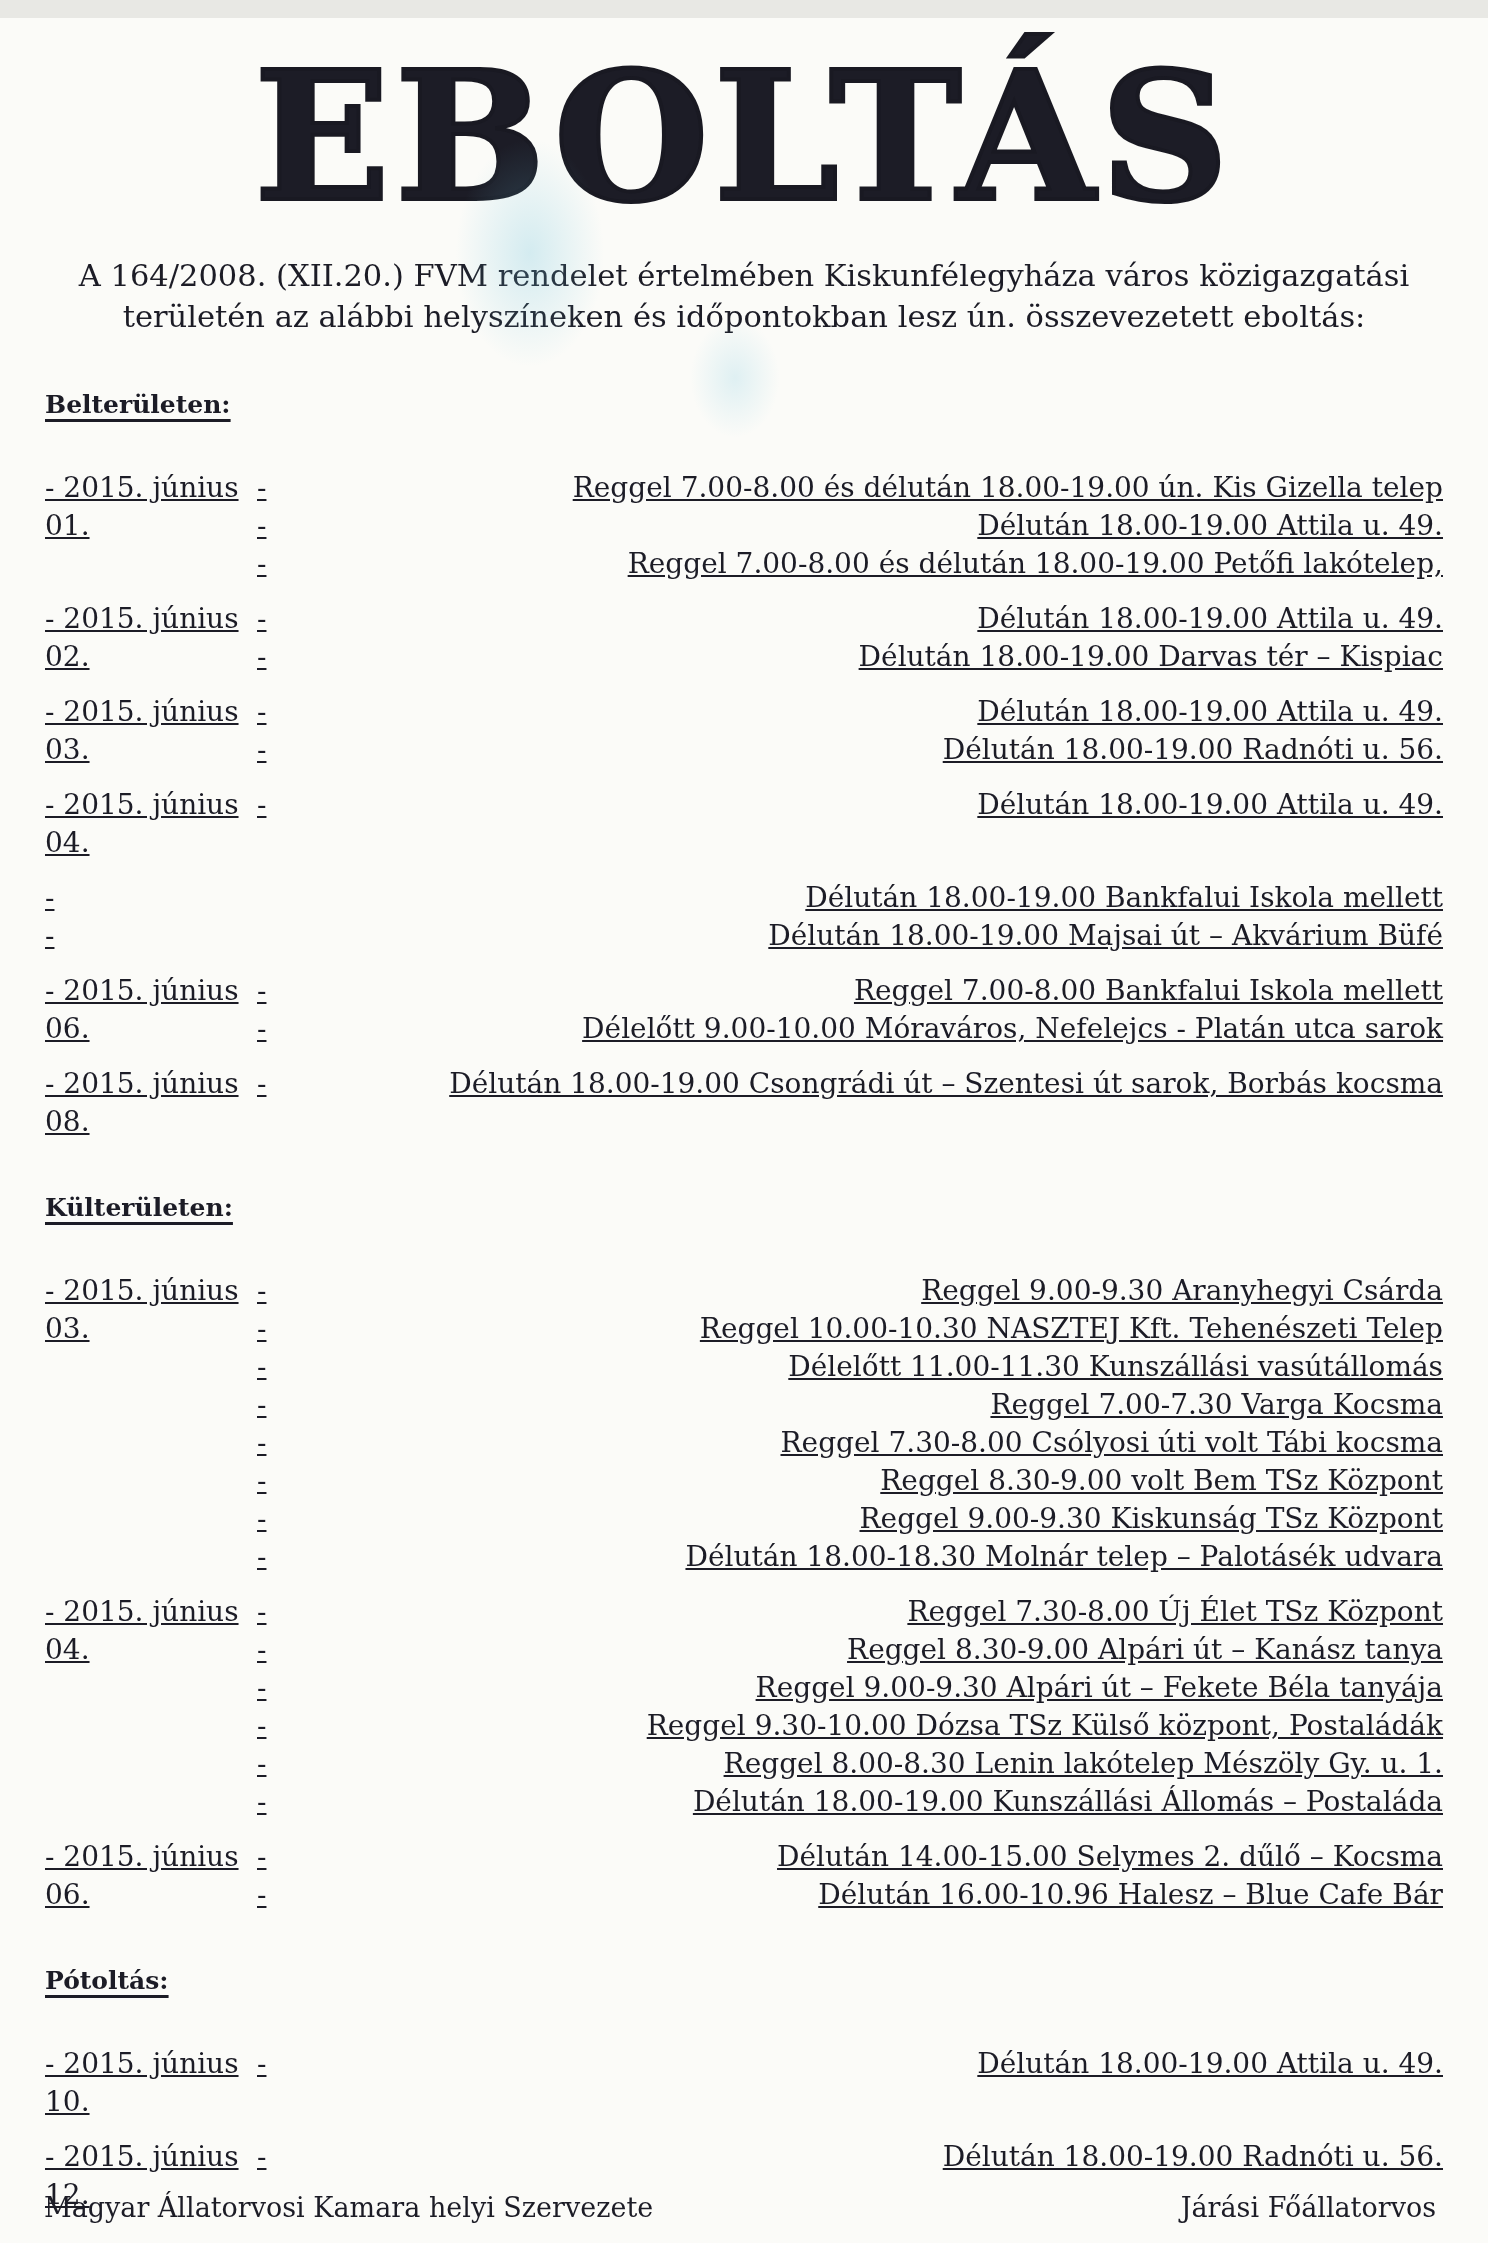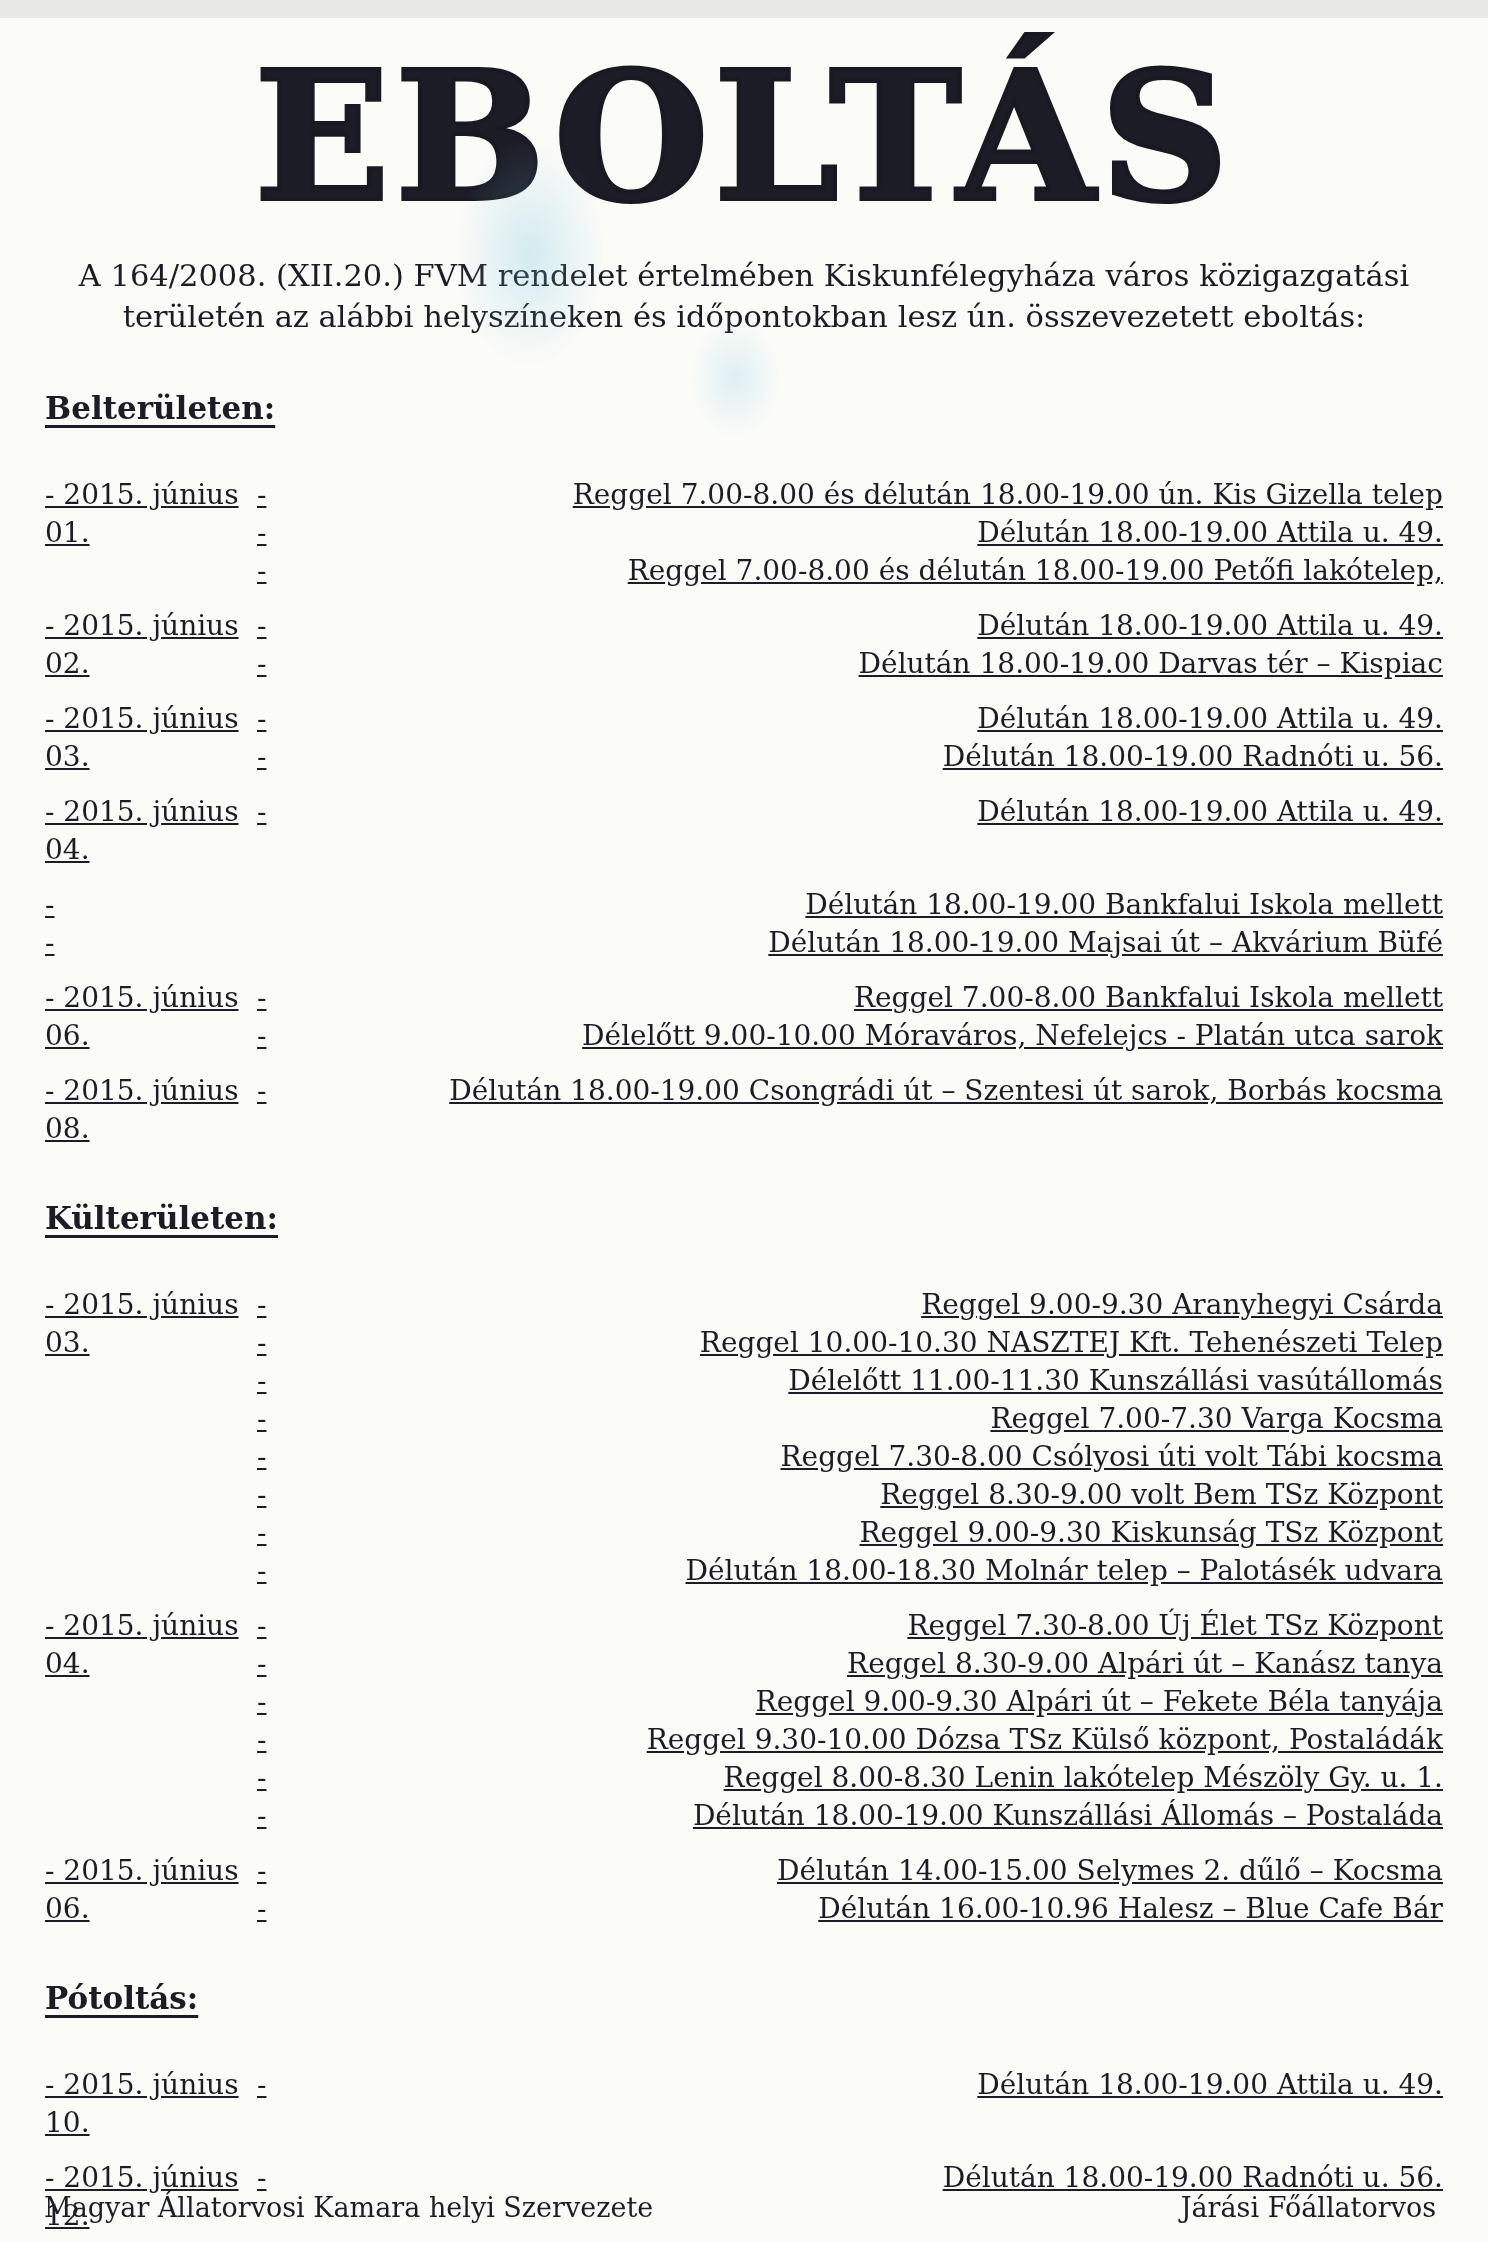--- a/index.html
+++ b/index.html
@@ -32,21 +32,21 @@
     margin:20px auto 0 auto;
     width:1352px;
     text-align:center;
     font-size:30.5px;
     line-height:1.34;
   }
   #sections{margin-top:50px;}
   section{display:block;}
   .heading{
     margin:52px 0 50px 0;
-    font-size:31px;
+    font-size:25px;
     font-weight:bold;
     text-decoration:underline;
     text-decoration-thickness:2.5px;
     text-underline-offset:6px;
   }
   .group{display:flex;align-items:flex-start;margin-bottom:17px;font-size:28px;line-height:38px;text-decoration:underline;}
   .date{width:212px;flex-shrink:0;}
   .lines{flex:1;min-width:0;}
   .line{display:flex;}
   .dash{width:72px;flex-shrink:0;}

